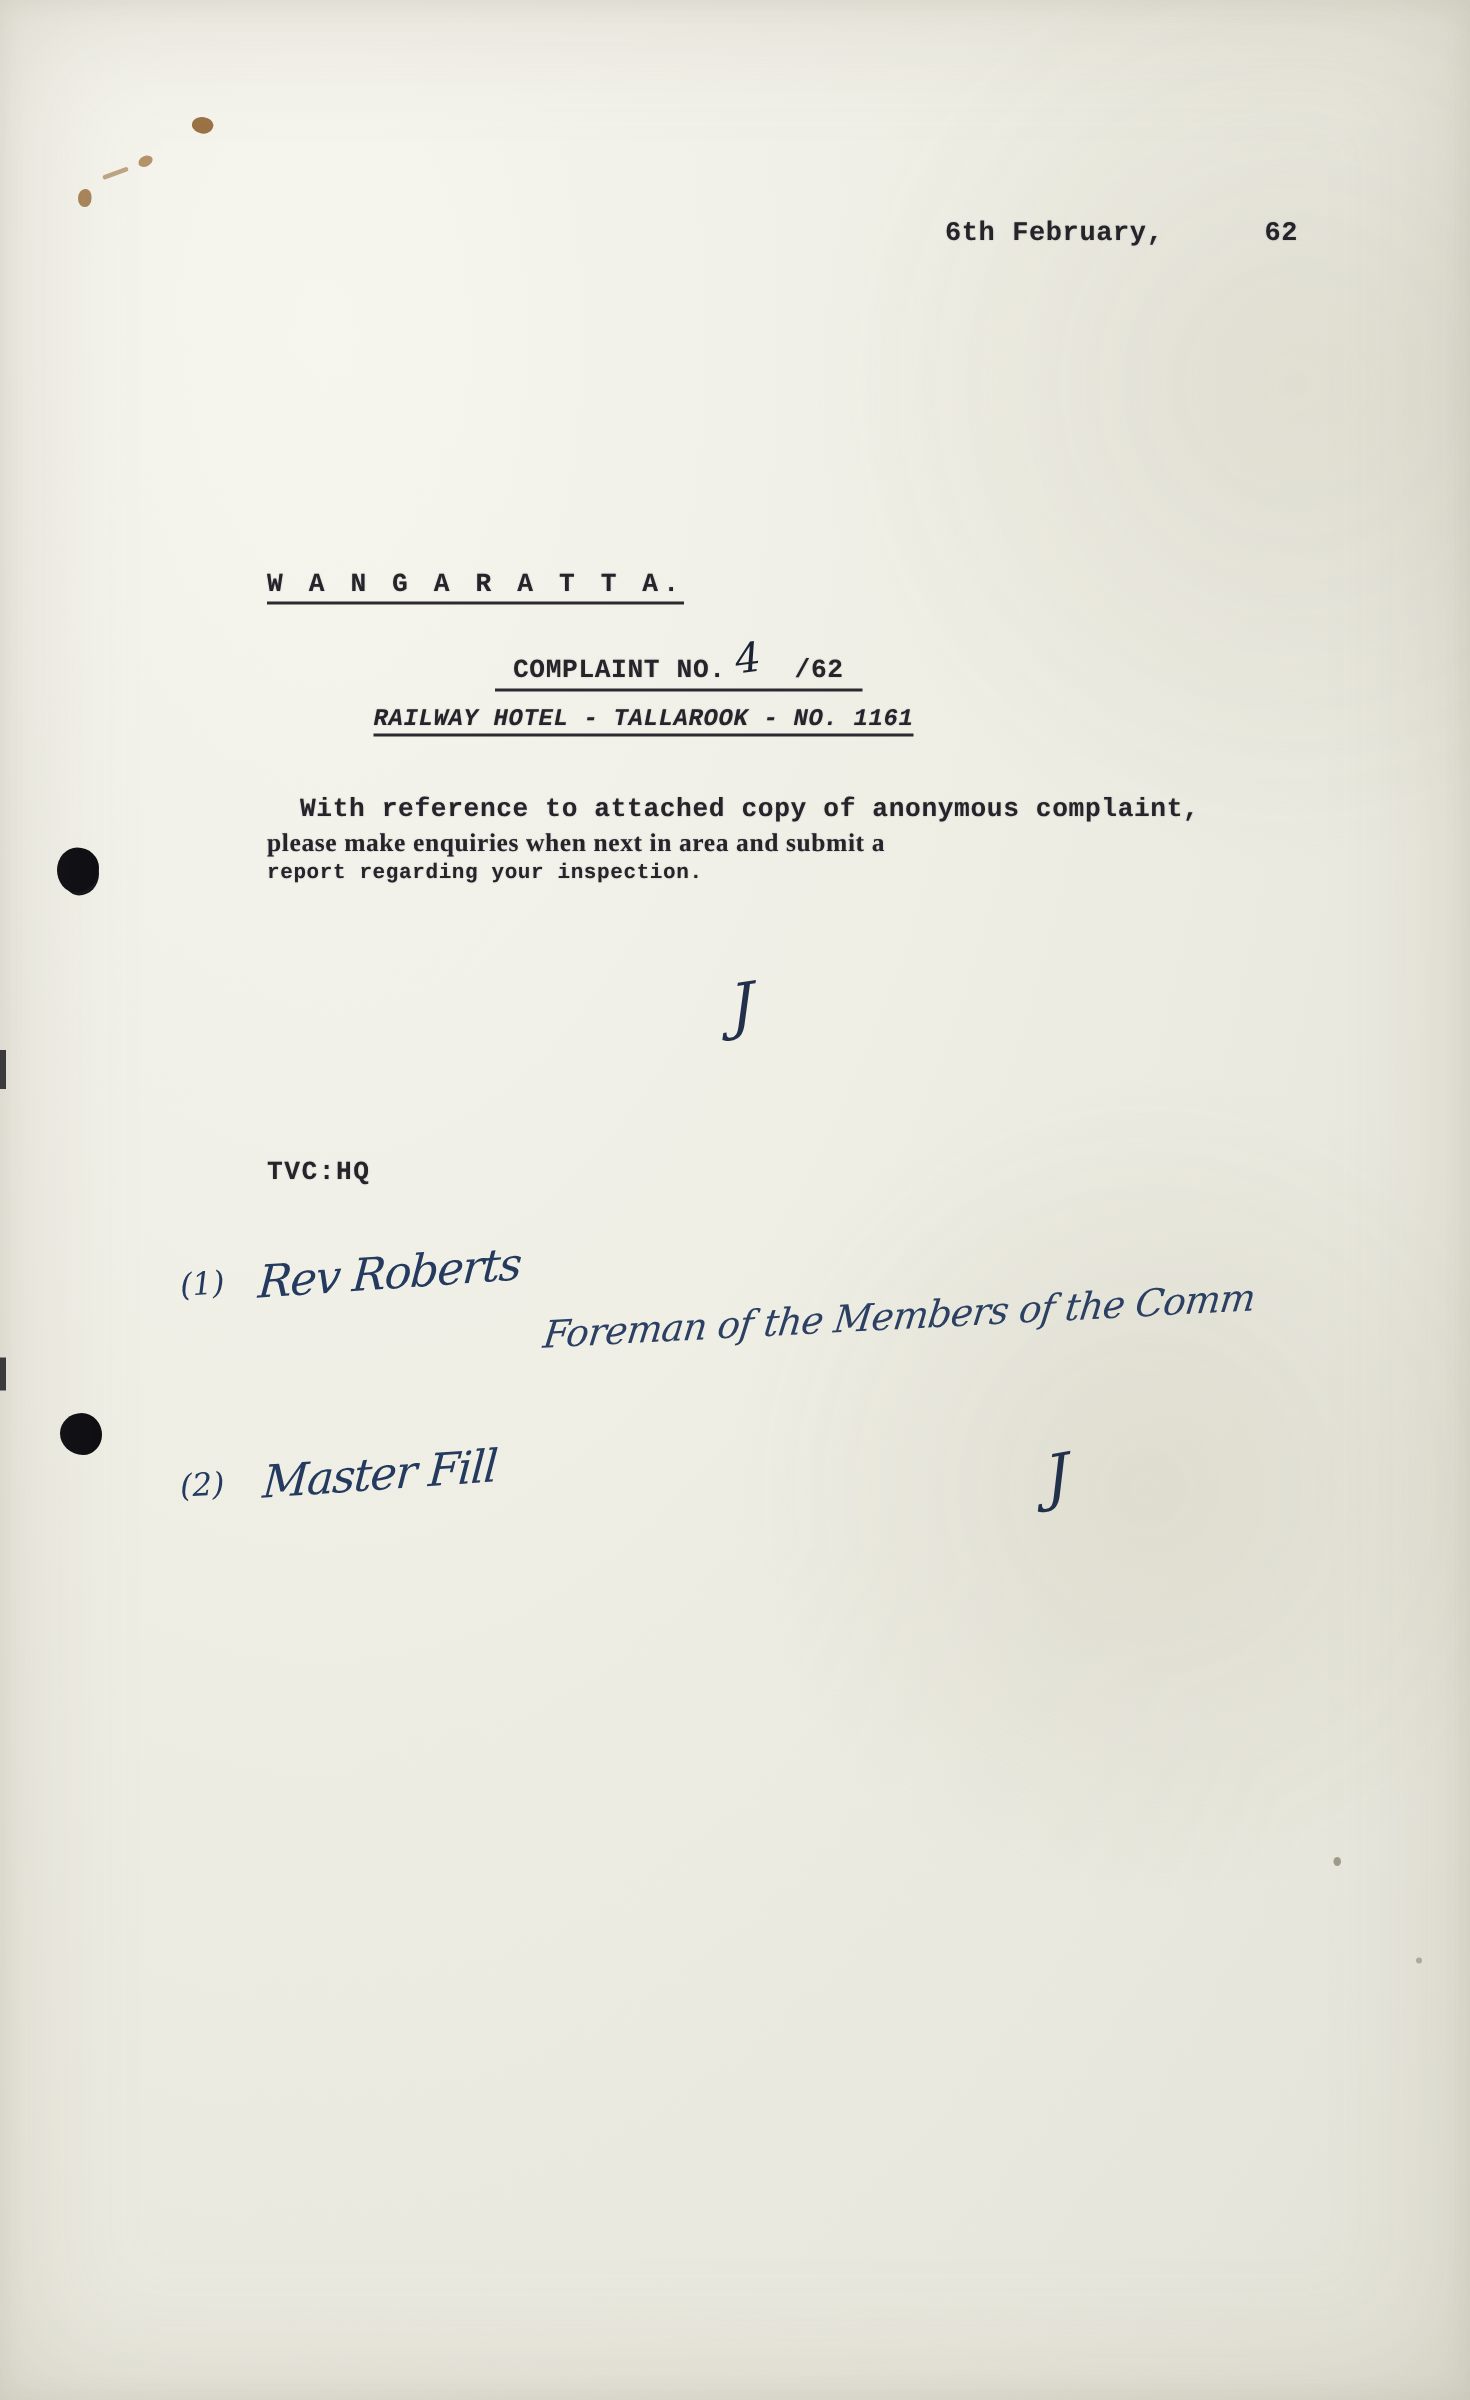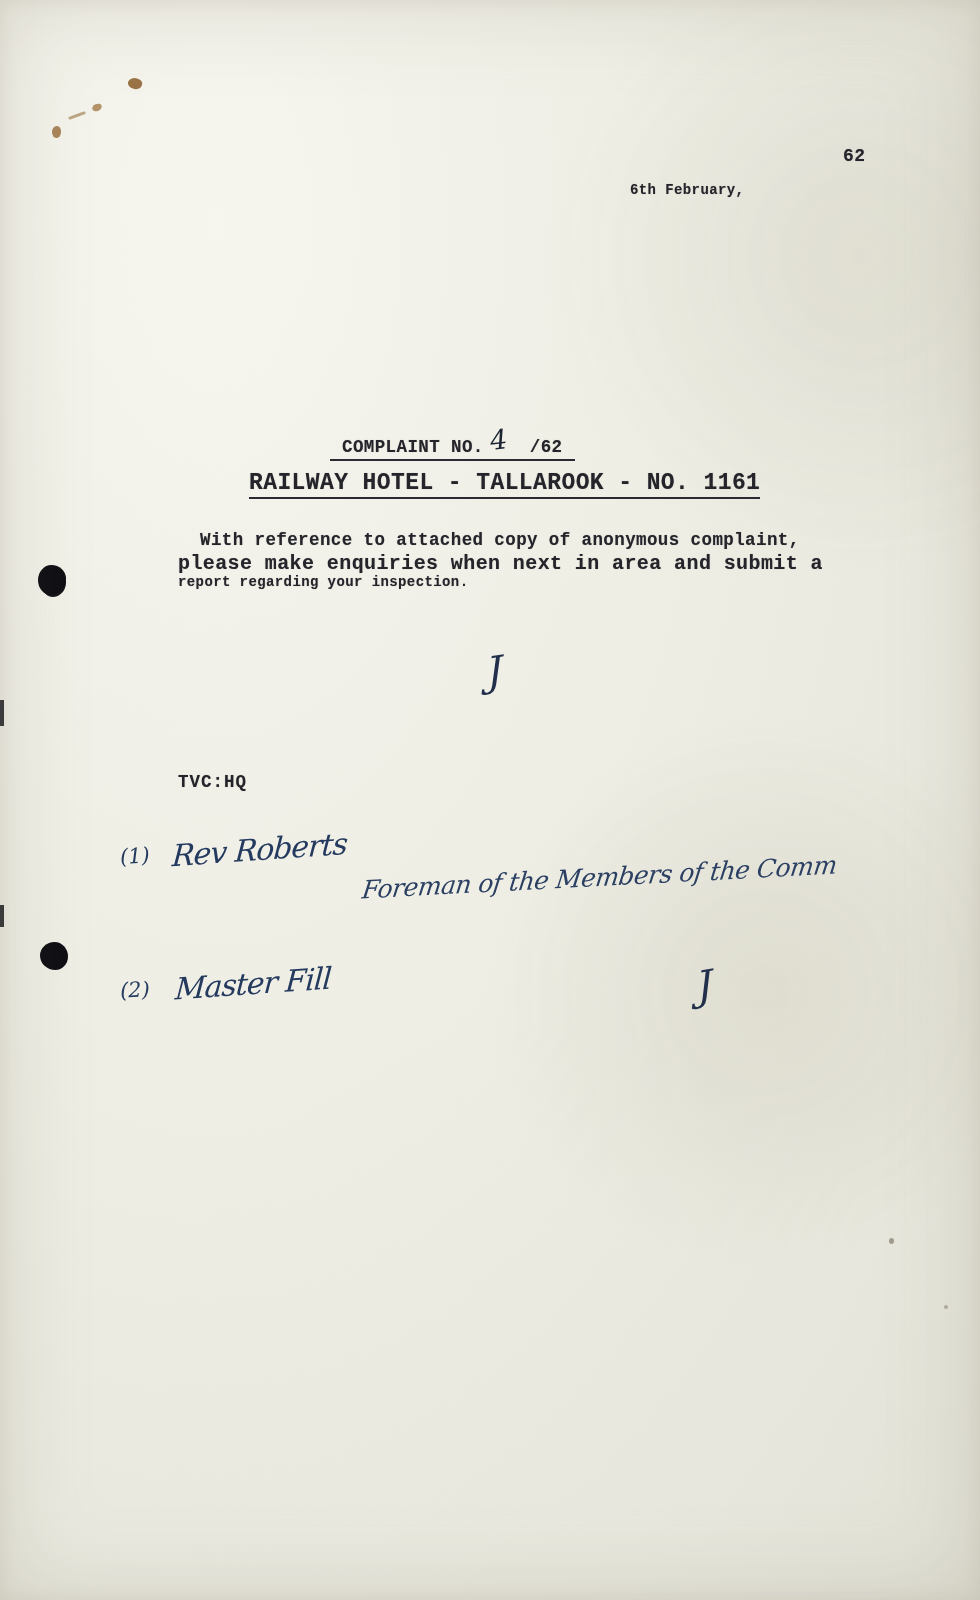--- a/index.html
+++ b/index.html
@@ -50,22 +50,21 @@
     font-family: "Liberation Mono", monospace;
     font-weight: 700;
     letter-spacing: .4px;
     white-space: pre;
     text-shadow: 0 0 1px rgba(40,40,48,.35);
   }
   .u { border-bottom: 2px solid #2a2a30; padding-bottom: 1px; }
 
   #date-line {
     top: 146px; left: 630px;
-    font-size: 14px;
-    margin-top: 36px;
+    font-size: 18px;
   }
   #page-number {
     top: 146px; left: 843px;
     font-size: 18px;
     text-align: center;
   }
 
   #addressee-line1 { top: 357px; left: 178px; font-size: 17.5px; }
   #addressee-line2 { top: 380px; left: 178px; font-size: 17.5px; letter-spacing: 3.4px; }
 
@@ -77,24 +76,24 @@
     font-size: 27px;
     color: #1c2433;
     transform: rotate(-7deg);
   }
   #complaint-underline {
     position: absolute;
     top: 459px; left: 330px;
     width: 245px; height: 2px;
     background: #2a2a30;
   }
-  #subject-line { top: 470px; left: 249px; font-size: 23px; }
+  #subject-line { top: 470px; left: 249px; font-size: 16px; font-style: italic; }
 
   #body-l1 { top: 530px; left: 200px; font-size: 17.5px; }
-  #body-l2 { top: 552px; left: 178px; font-size: 20px; }
+  #body-l2 { top: 552px; left: 178px; font-size: 17px; font-family: Liberation Serif, serif; }
   #body-l3 { top: 574px; left: 178px; font-size: 14px; }
 
   #supervisor-line { top: 716px; left: 388px; font-size: 17.5px; }
   #ref-code { top: 772px; left: 178px; font-size: 17.5px; letter-spacing: 1px; }
 
   
   .hand {
     position: absolute;
     color: #243a5e;
     font-family: "DejaVu Serif", serif;
@@ -223,20 +222,21 @@
   <div id="grain"></div>
 
   <div id="stain-1"></div>
   <div id="stain-2"></div>
   <div id="stain-3"></div>
   <div id="stain-4"></div>
 
   <div class="typed" id="date-line">6th February,</div>
   <div class="typed" id="page-number">62</div>
 
+  <div class="typed u" id="addressee-line2">W A N G A R A T T A.</div>
 
   <div class="typed" id="complaint-line"><span>COMPLAINT NO.</span><span style="display:inline-block;width:46px"></span><span>/62</span></div>
   <div class="hand" id="complaint-no-hand">4</div>
   <div id="complaint-underline"></div>
 
   <div class="typed u" id="subject-line">RAILWAY HOTEL - TALLAROOK - NO. 1161</div>
 
   <div class="typed" id="body-l1">With reference to attached copy of anonymous complaint,</div>
   <div class="typed" id="body-l2">please make enquiries when next in area and submit a</div>
   <div class="typed" id="body-l3">report regarding your inspection.</div>

